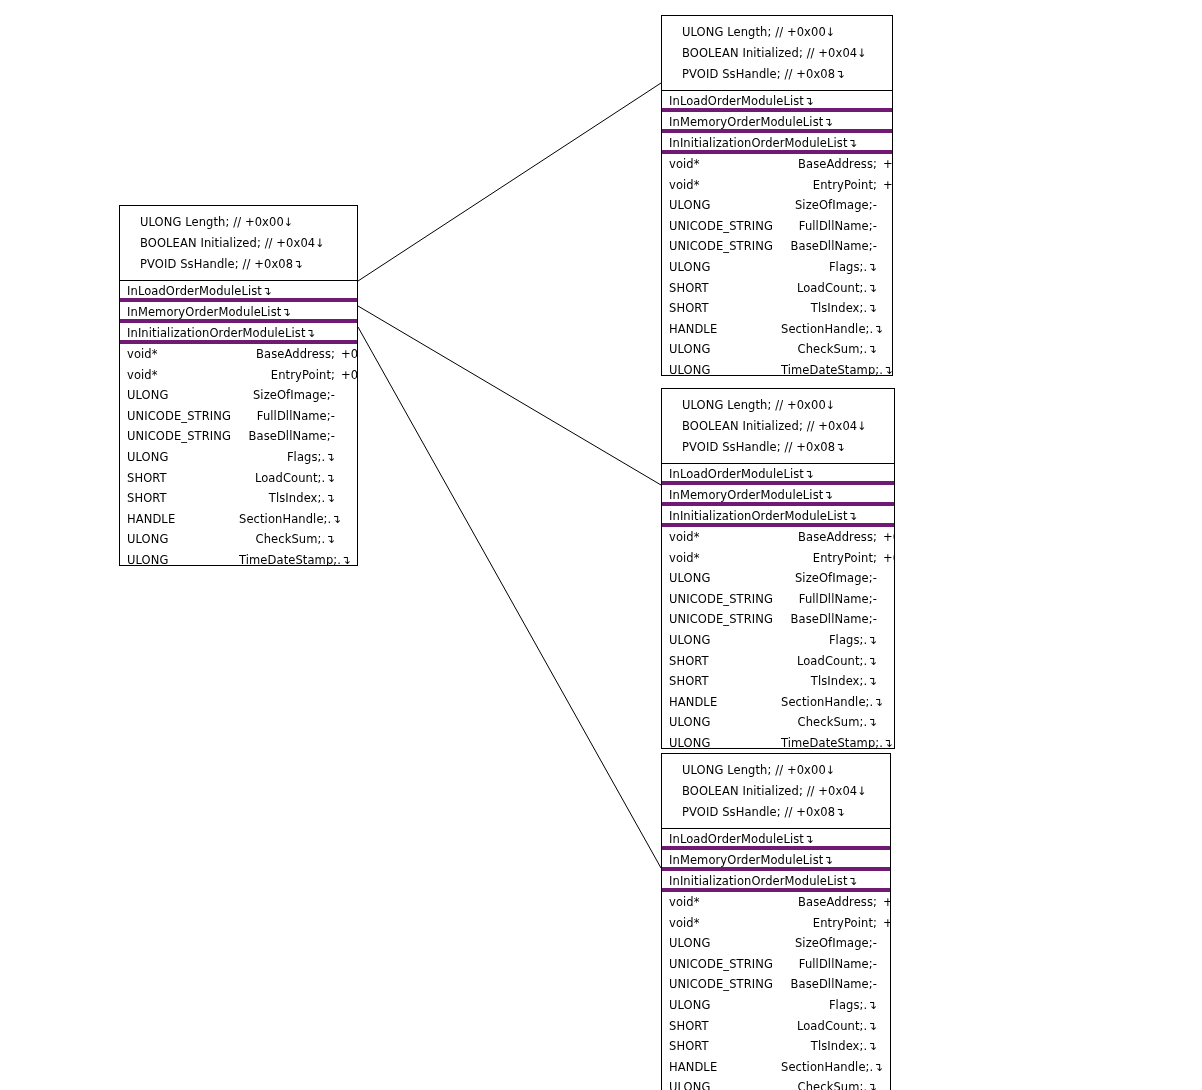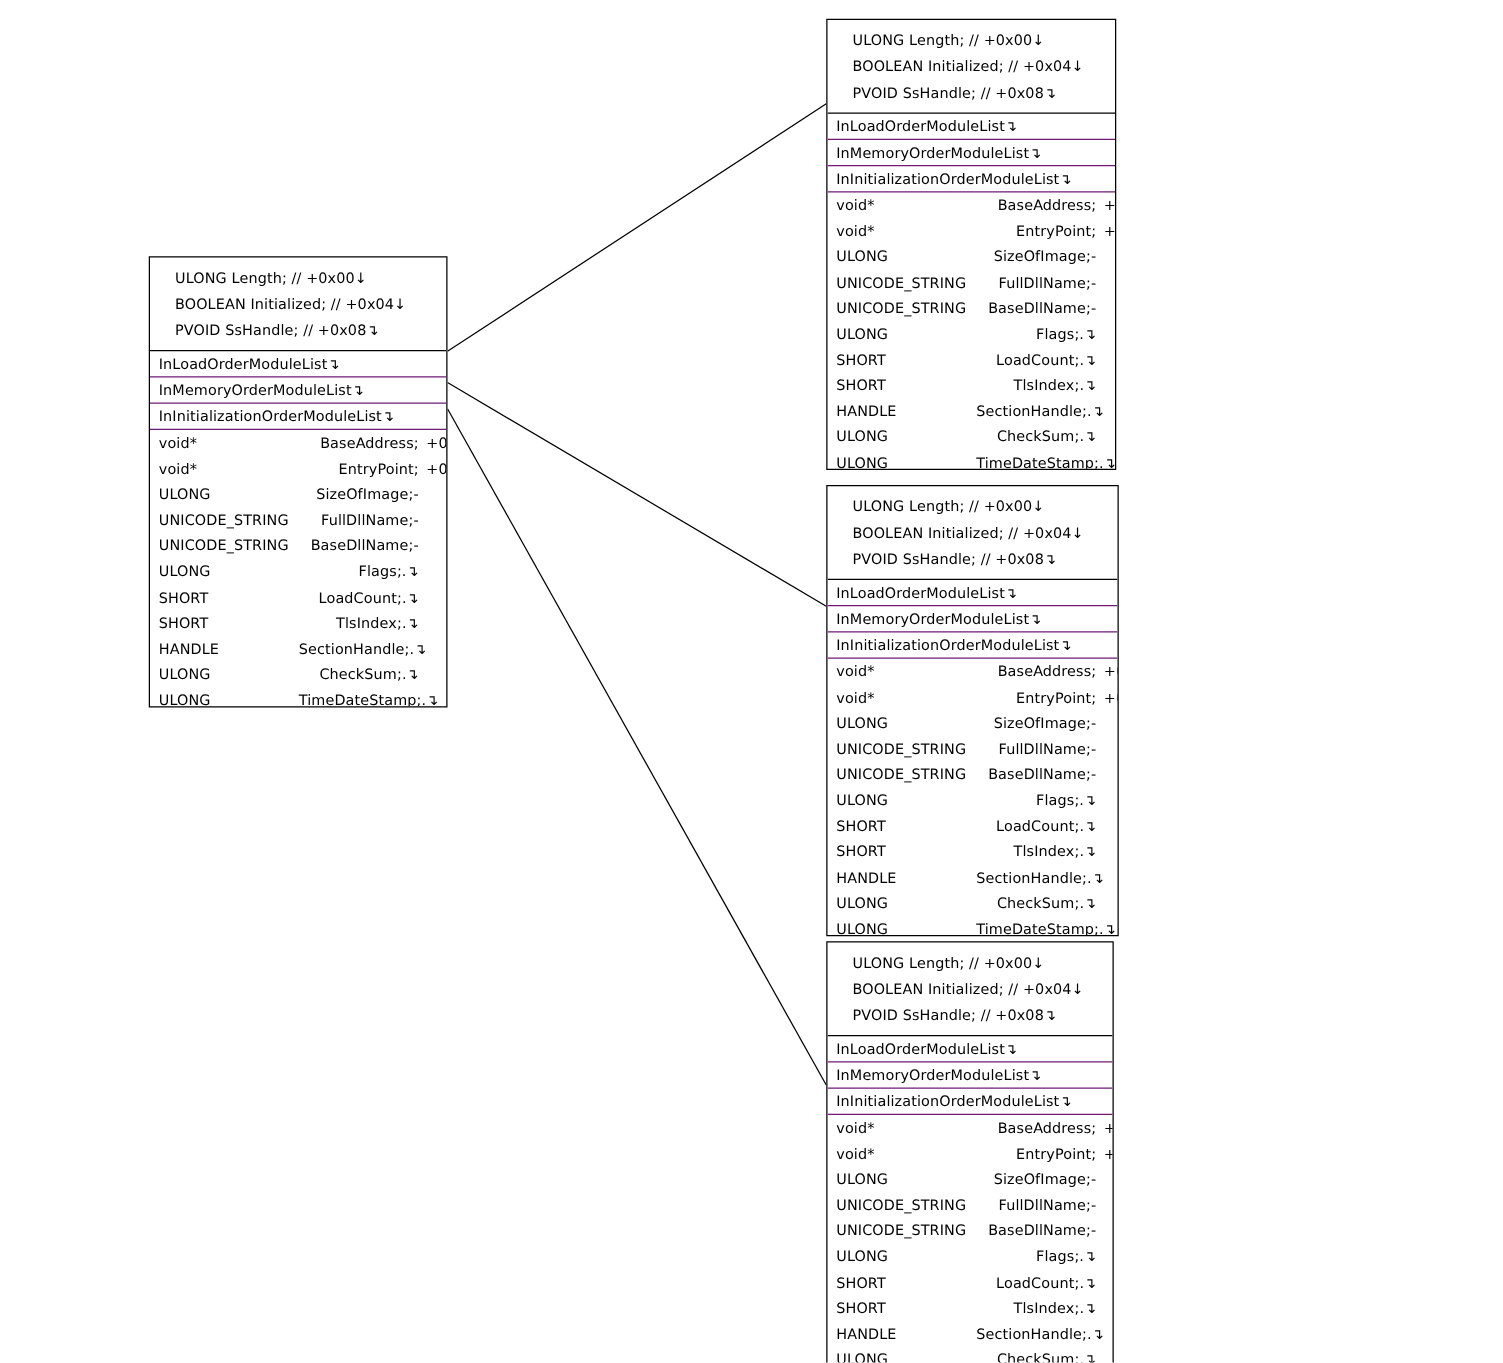--- a/index.html
+++ b/index.html
@@ -47,21 +47,21 @@
   .header-line {
     font-size: 11.5px;
     line-height: 21px;
     padding-left: 20px;
     white-space: nowrap;
     letter-spacing: 0.1px;
   }
 
   .list-row {
     box-sizing: border-box;
-    border-bottom: 1px solid #701a75;
+    border-bottom: 4px solid #701a75;
     height: 21px;
     line-height: 20px;
     font-size: 11.5px;
     padding-left: 7px;
     white-space: nowrap;
     letter-spacing: 0.1px;
   }
 
   .field-row {
     box-sizing: border-box;

